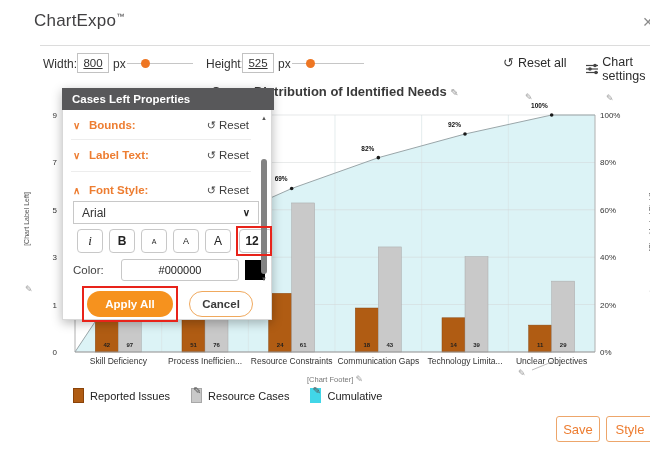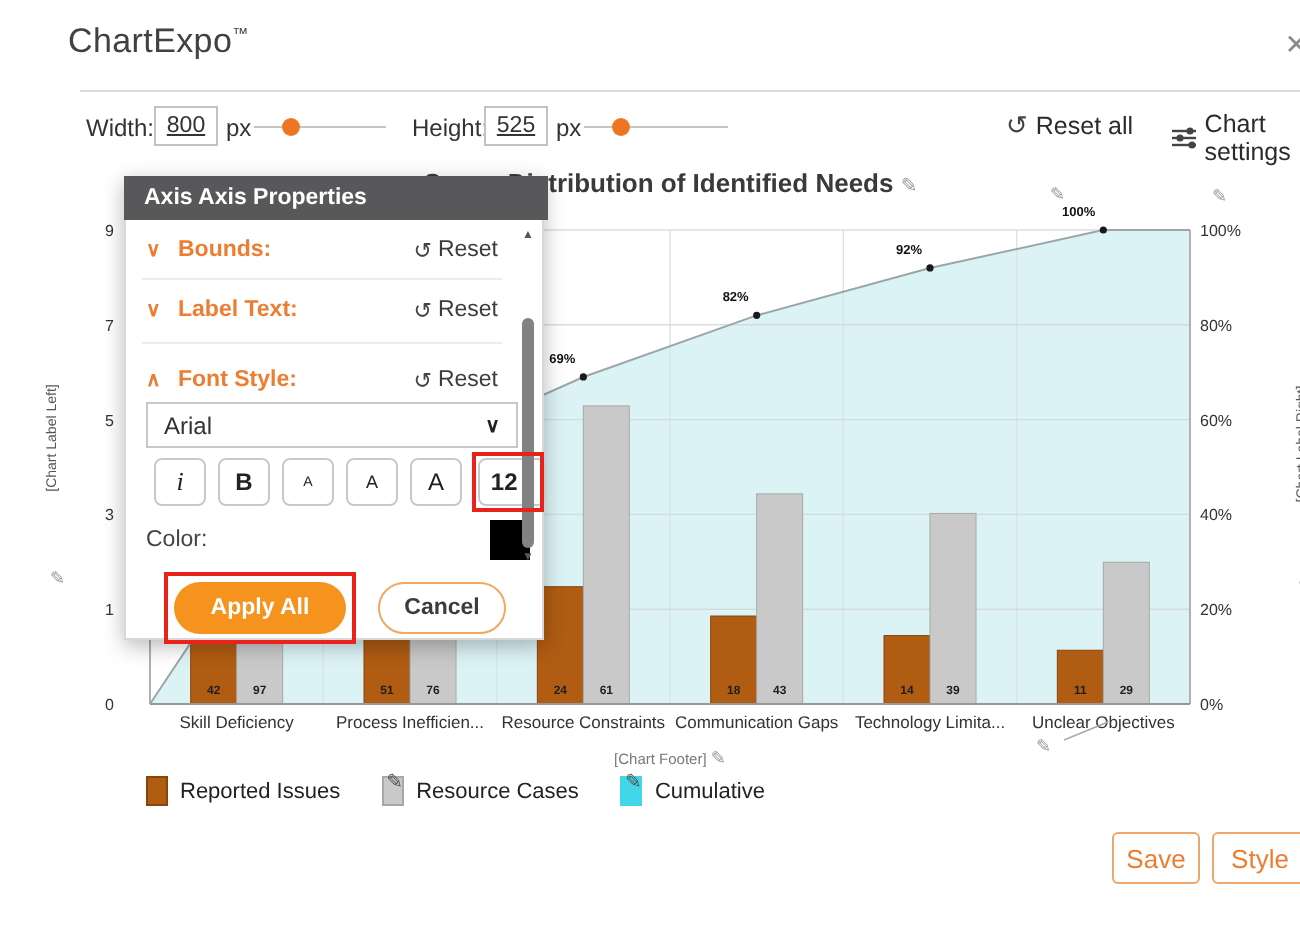--- a/index.html
+++ b/index.html
@@ -207,21 +207,21 @@
       </span>
       <span class="legend-item">
         <span class="legend-swatch" style="background: rgb(65, 214, 232); border: 1px solid rgb(65, 214, 232);">
           <span class="pencil">✎</span>
         </span>
         <span>Cumulative</span>
       </span>
     </div>
 
   <div class="panel">
-    <div class="panel-header">Axis Axis Properties</div>
+    <div class="panel-header">Cases Left Properties</div>
     <div class="sec-row" style="top:27px">
       <span class="sec-chevron">∨</span>
       <span class="sec-label">Bounds:</span>
       <span class="sec-reset">
           <span class="reset-glyph">↺</span>
           <span>Reset</span>
         </span>
     </div>
     <div class="sec-divider" style="top:50px"></div>
     <div class="sec-row" style="top:57px">
@@ -249,20 +249,21 @@
     <button class="style-btn" style="left:46px; font-weight:bold">B</button>
     <button class="style-btn" style="left:78px; font-size:7px">A</button>
     <button class="style-btn" style="left:110px; font-size:9px">A</button>
     <button class="style-btn" style="left:142px; font-size:12px">A</button>
     <button class="style-btn fs-value" style="left:176px">
       <span>12</span>
       <span class="sel-chevron">∨</span>
     </button>
     <div class="red-box" style="left:173px; top:137px; width:36px; height:30px"></div>
     <span class="color-label">Color:</span>
+    <input class="color-input" value="#000000" style="">
     <div class="color-swatch"></div>
     <button class="apply-btn">Apply All</button>
     <div class="red-box" style="left:19px; top:197px; width:96px; height:36px"></div>
     <button class="cancel-btn">Cancel</button>
     <div class="scrollbar">
       <span class="scroll-arrow" style="top:0">▲</span>
       <span class="scroll-thumb"></span>
       <span class="scroll-arrow" style="top:161px">▼</span>
     </div>
   </div>

